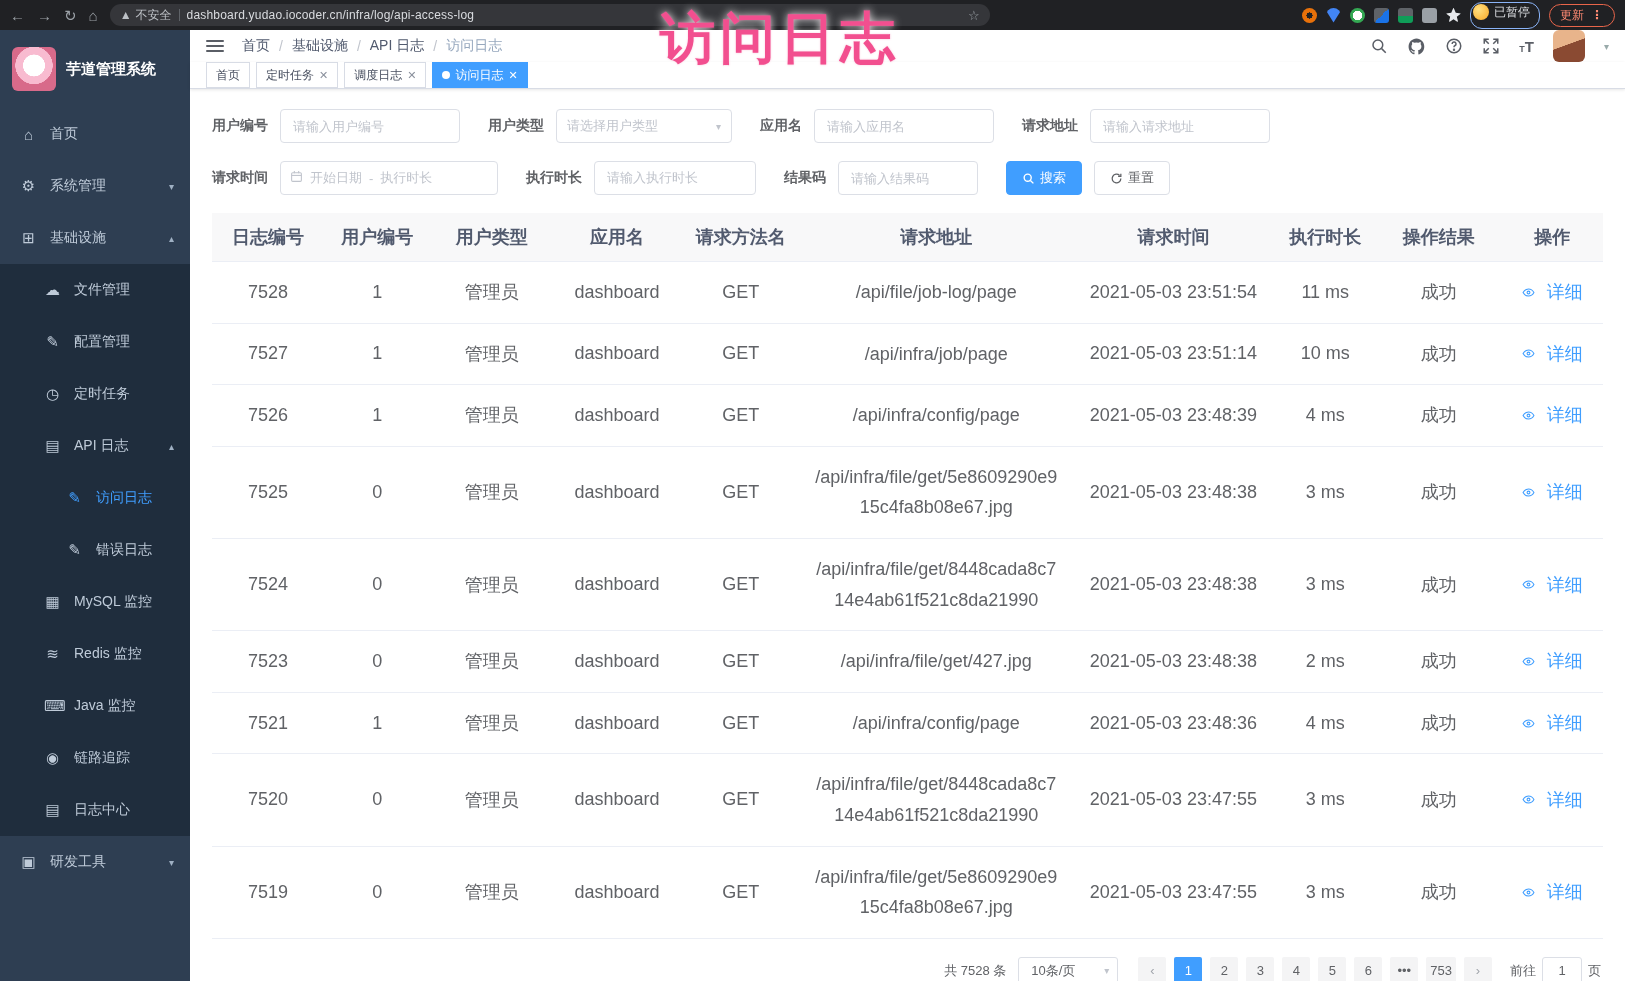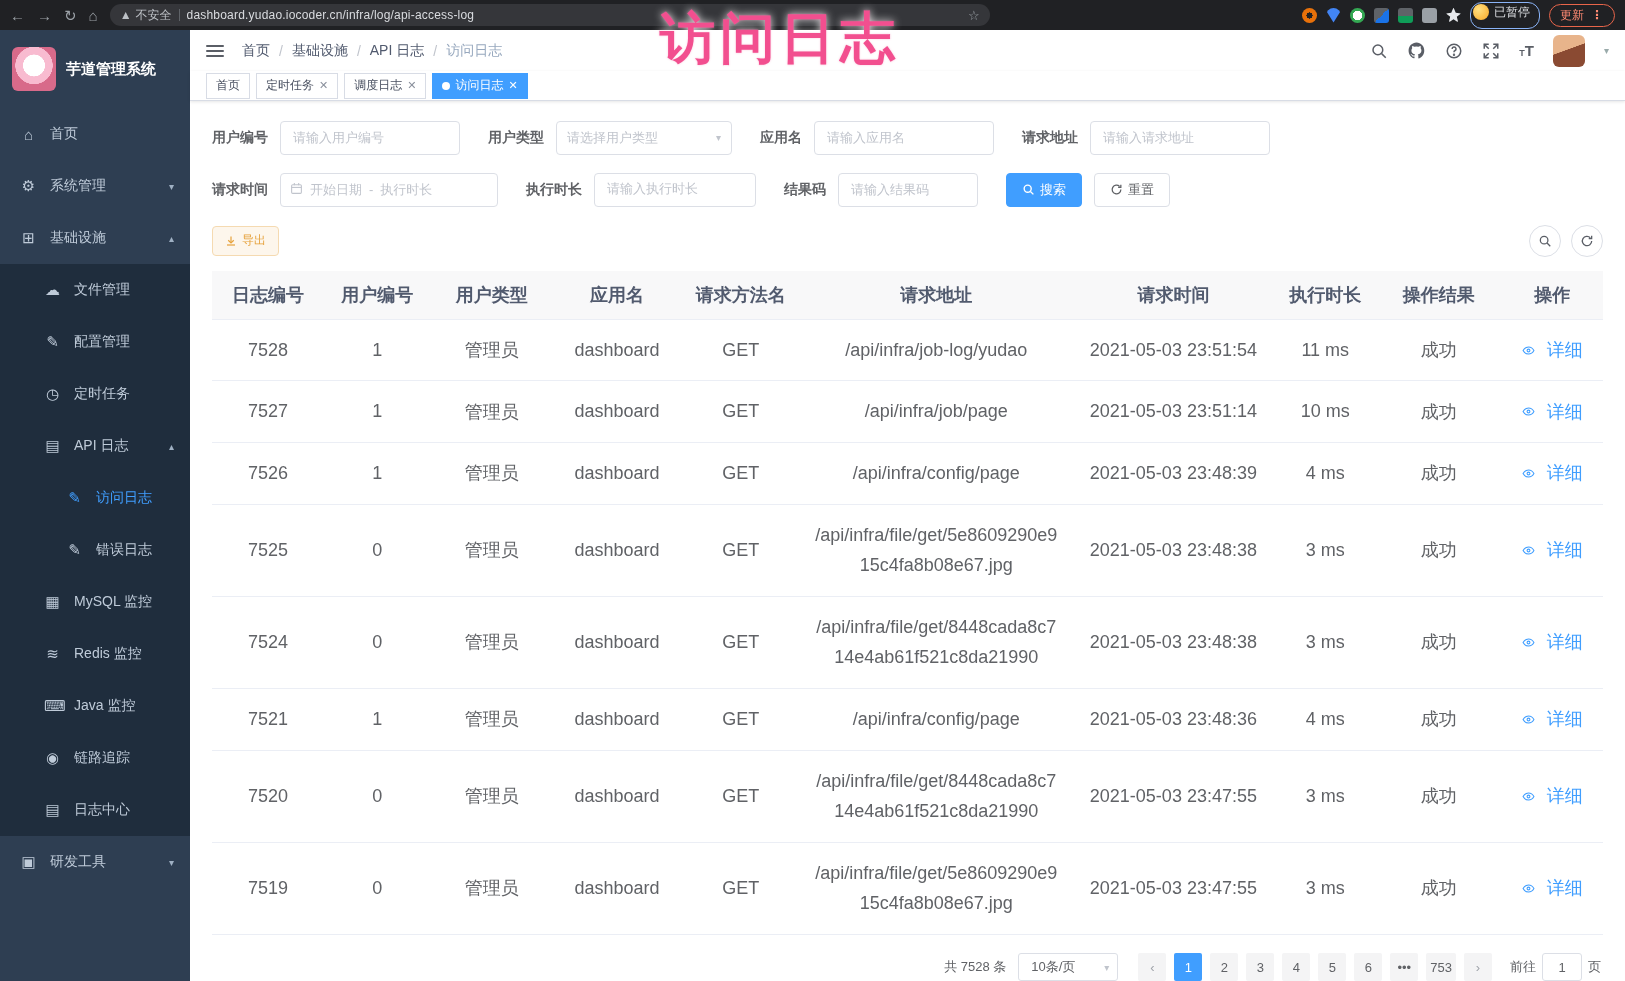--- a/index.html
+++ b/index.html
@@ -339,44 +339,20 @@
         </button>
         <button class="btn btn-default" style="margin-left:12px">
           <svg width="13" height="13" viewBox="0 0 24 24" fill="none" stroke="#606266" stroke-width="2.4">
               <path d="M20 12a8 8 0 1 1-2.3-5.6"></path>
               <path d="M20 3v5h-5"></path>
             </svg>
           <span>重置</span>
         </button>
       </div>
 
-      <div class="toolbar">
-        <button class="btn btn-warn">
-          <svg width="12" height="12" viewBox="0 0 24 24" fill="none" stroke="#e6a23c" stroke-width="2.4">
-              <path d="M12 3v12"></path>
-              <path d="M6.5 10.5L12 16l5.5-5.5"></path>
-              <path d="M4 20h16"></path>
-            </svg>
-          <span>导出</span>
-        </button>
-        <div class="tool-circles">
-          <span class="circle-btn">
-              <svg width="14" height="14" viewBox="0 0 24 24" fill="none" stroke="#5a5e66" stroke-width="2.2">
-                <circle cx="10.5" cy="10.5" r="6.5"></circle>
-                <line x1="15.5" y1="15.5" x2="21" y2="21"></line>
-              </svg>
-            </span>
-          <span class="circle-btn">
-              <svg width="14" height="14" viewBox="0 0 24 24" fill="none" stroke="#5a5e66" stroke-width="2.2">
-                <path d="M20 12a8 8 0 1 1-2.3-5.6"></path>
-                <path d="M20 3v5h-5"></path>
-              </svg>
-            </span>
-        </div>
-      </div>
 
       <table>
         <colgroup>
           <col style="width:105px">
             <col style="width:100px">
             <col style="width:115px">
             <col style="width:120px">
             <col style="width:112px">
           <col style="width:255px">
             <col style="width:190px">
@@ -398,21 +374,21 @@
             <th>操作</th>
           </tr>
         </thead>
         <tbody>
           <tr>
             <td>7528</td>
               <td>1</td>
               <td>管理员</td>
               <td>dashboard</td>
               <td>GET</td>
-              <td class="url">/api/infra/job-log/yudao</td>
+              <td class="url">/api/file/job-log/page</td>
               <td>2021-05-03 23:51:54</td>
               <td>11 ms</td>
               <td>成功</td>
             <td><span class="detail-link">
                   <svg width="13" height="13" viewBox="0 0 24 24" fill="none" stroke="#409EFF" stroke-width="2">
                     <path d="M2 12s3.5-6.5 10-6.5S22 12 22 12s-3.5 6.5-10 6.5S2 12 2 12z"></path>
                     <circle cx="12" cy="12" r="2.6"></circle>
                   </svg>
                   <span>详细</span>
                 </span></td>
@@ -473,20 +449,38 @@
           </tr>
           <tr>
             <td>7524</td>
               <td>0</td>
               <td>管理员</td>
               <td>dashboard</td>
               <td>GET</td>
               <td class="url">/api/infra/file/get/8448cada8c714e4ab61f521c8da21990</td>
               <td>2021-05-03 23:48:38</td>
               <td>3 ms</td>
+              <td>成功</td>
+            <td><span class="detail-link">
+                  <svg width="13" height="13" viewBox="0 0 24 24" fill="none" stroke="#409EFF" stroke-width="2">
+                    <path d="M2 12s3.5-6.5 10-6.5S22 12 22 12s-3.5 6.5-10 6.5S2 12 2 12z"></path>
+                    <circle cx="12" cy="12" r="2.6"></circle>
+                  </svg>
+                  <span>详细</span>
+                </span></td>
+          </tr>
+          <tr>
+            <td>7523</td>
+              <td>0</td>
+              <td>管理员</td>
+              <td>dashboard</td>
+              <td>GET</td>
+              <td class="url">/api/infra/file/get/427.jpg</td>
+              <td>2021-05-03 23:48:38</td>
+              <td>2 ms</td>
               <td>成功</td>
             <td><span class="detail-link">
                   <svg width="13" height="13" viewBox="0 0 24 24" fill="none" stroke="#409EFF" stroke-width="2">
                     <path d="M2 12s3.5-6.5 10-6.5S22 12 22 12s-3.5 6.5-10 6.5S2 12 2 12z"></path>
                     <circle cx="12" cy="12" r="2.6"></circle>
                   </svg>
                   <span>详细</span>
                 </span></td>
           </tr>
           <tr>

